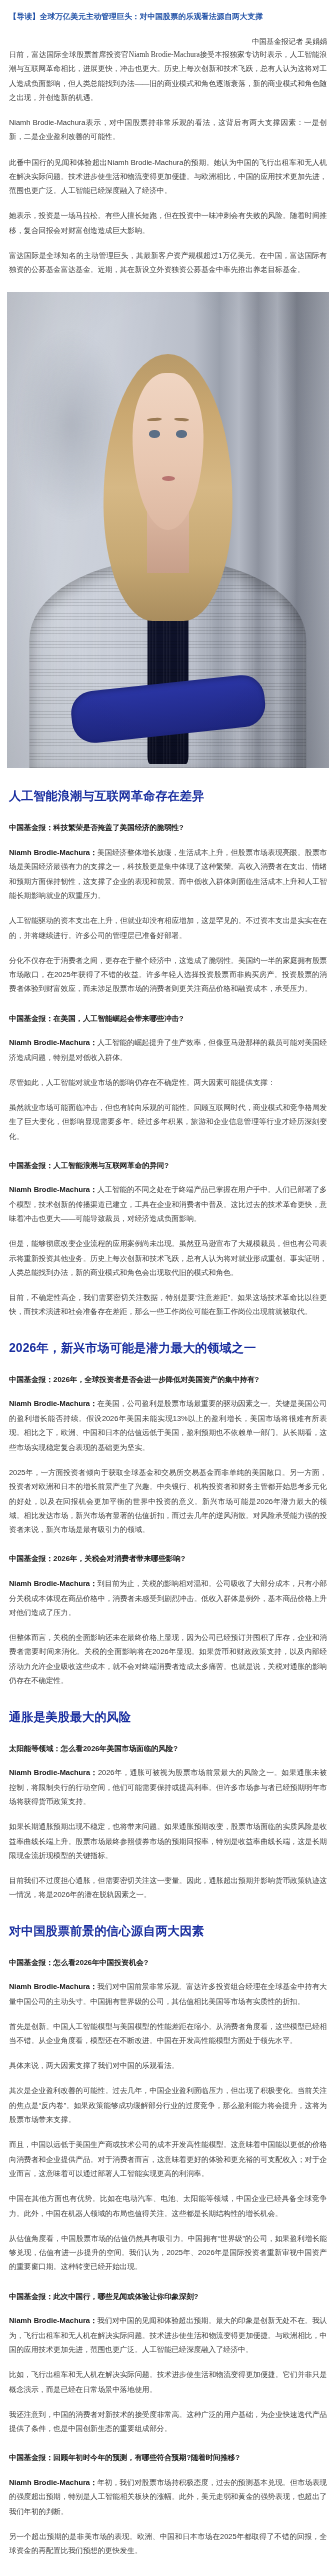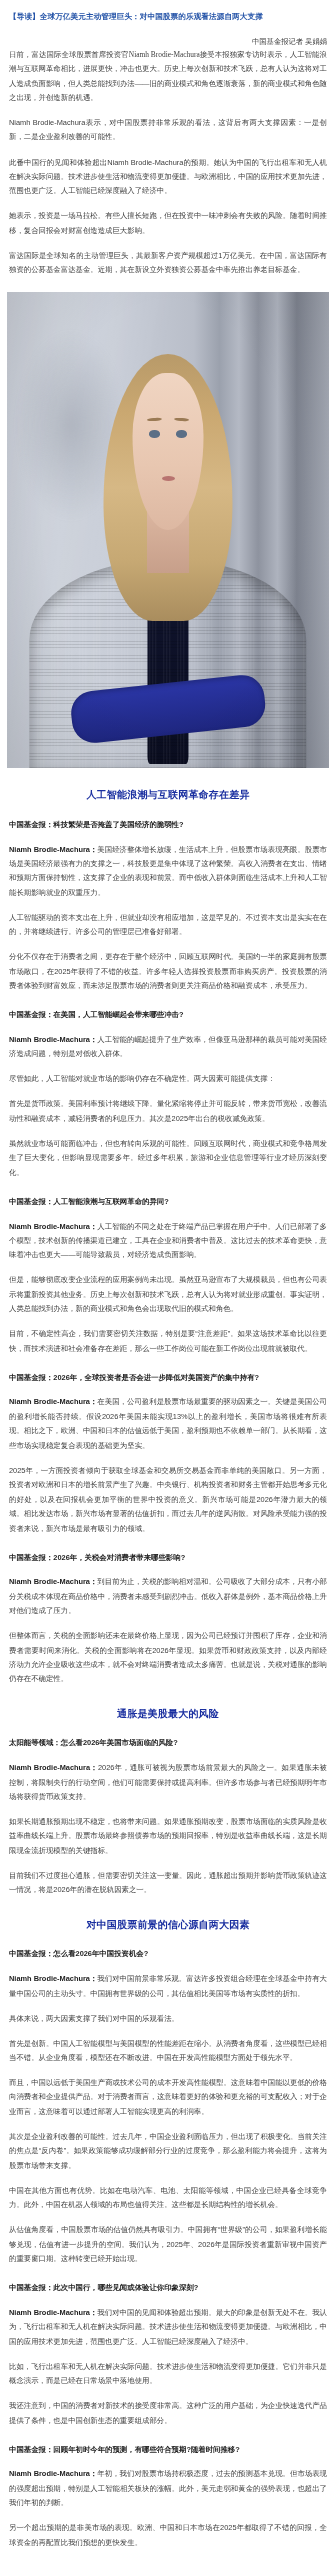--- a/index.html
+++ b/index.html
@@ -201,25 +201,25 @@
   }
   .photo .vignette {
     position: absolute;
     inset: 0;
     background: radial-gradient(ellipse at 50% 45%, rgba(0,0,0,0) 55%, rgba(0,0,0,.10) 100%);
     pointer-events: none;
   }
 
   
   h2.section {
-    font-size: 10px;
+    font-size: 12px;
     line-height: 1.6;
     font-weight: 700;
     color: #1a2fa0;
-    text-align: center;
+    text-align: left;
     margin: 19px 0 0 0;
     letter-spacing: 0.2px;
   }
 
   
   p.question {
     font-size: 7.4px;
     line-height: 1.9;
     font-weight: 700;
     color: #1d1d1d;
@@ -277,48 +277,48 @@
       <div class="mouth"></div>
       <div class="vignette"></div>
     </div>
   </div>
 
   <div class="wrap" id="article-sections">
       <h2 class="section">人工智能浪潮与互联网革命存在差异</h2>
       <p class="question">中国基金报：科技繁荣是否掩盖了美国经济的脆弱性?</p>
       <p class="answer"><span class="speaker">Niamh Brodie-Machura：</span><span>美国经济整体增长放缓，生活成本上升，但股票市场表现亮眼。股票市场是美国经济最强有力的支撑之一，科技股更是集中体现了这种繁荣。高收入消费者在支出、情绪和预期方面保持韧性，这支撑了企业的表现和前景。而中低收入群体则面临生活成本上升和人工智能长期影响就业的双重压力。</span></p>
       <p class="body">人工智能驱动的资本支出在上升，但就业却没有相应增加，这是罕见的。不过资本支出是实实在在的，并将继续进行。许多公司的管理层已准备好部署。</p>
-      <p class="body">分化不仅存在于消费者之间，更存在于整个经济中，回顾互联网时代。美国约一半的家庭拥有股票市场敞口，在2025年获得了不错的收益。许多年轻人选择投资股票而非购买房产。投资股票的消费者体验到财富效应，而未涉足股票市场的消费者则更关注商品价格和融资成本，承受压力。</p>
+      <p class="body">分化不仅存在于消费者之间，更存在于整个经济中，这造成了脆弱性。美国约一半的家庭拥有股票市场敞口，在2025年获得了不错的收益。许多年轻人选择投资股票而非购买房产。投资股票的消费者体验到财富效应，而未涉足股票市场的消费者则更关注商品价格和融资成本，承受压力。</p>
       <p class="question">中国基金报：在美国，人工智能崛起会带来哪些冲击?</p>
       <p class="answer"><span class="speaker">Niamh Brodie-Machura：</span><span>人工智能的崛起提升了生产效率，但像亚马逊那样的裁员可能对美国经济造成问题，特别是对低收入群体。</span></p>
       <p class="body">尽管如此，人工智能对就业市场的影响仍存在不确定性。两大因素可能提供支撑：</p>
-      <p class="body">首先是货币政策。美国利率预计将继续下降。量化紧缩将停止并可能反转，带来货币宽松，改善流动性和融资成本，减轻消费者的利息压力。其次是2025年出台的税收减免政策。</p>
       <p class="body">虽然就业市场可能面临冲击，但也有转向乐观的可能性。回顾互联网时代，商业模式和竞争格局发生了巨大变化，但影响显现需要多年。经过多年积累，旅游和企业信息管理等行业才经历深刻变化。</p>
       <p class="question">中国基金报：人工智能浪潮与互联网革命的异同?</p>
       <p class="answer"><span class="speaker">Niamh Brodie-Machura：</span><span>人工智能的不同之处在于终端产品已掌握在用户手中。人们已部署了多个模型，技术创新的传播渠道已建立，工具在企业和消费者中普及。这比过去的技术革命更快，意味着冲击也更大——可能导致裁员，对经济造成负面影响。</span></p>
       <p class="body">但是，能够彻底改变企业流程的应用案例尚未出现。虽然亚马逊宣布了大规模裁员，但也有公司表示将重新投资其他业务。历史上每次创新和技术飞跃，总有人认为将对就业形成重创。事实证明，人类总能找到办法，新的商业模式和角色会出现取代旧的模式和角色。</p>
       <p class="body">目前，不确定性高企，我们需要密切关注数据，特别是要“注意差距”。如果这场技术革命比以往更快，而技术演进和社会准备存在差距，那么一些工作岗位可能在新工作岗位出现前就被取代。</p>
+      <h2 class="section">2026年，新兴市场可能是潜力最大的领域之一</h2>
       <p class="question">中国基金报：2026年，全球投资者是否会进一步降低对美国资产的集中持有?</p>
       <p class="answer"><span class="speaker">Niamh Brodie-Machura：</span><span>在美国，公司盈利是股票市场最重要的驱动因素之一。关键是美国公司的盈利增长能否持续。假设2026年美国未能实现13%以上的盈利增长，美国市场将很难有所表现。相比之下，欧洲、中国和日本的估值远低于美国，盈利预期也不依赖单一部门。从长期看，这些市场实现稳定复合表现的基础更为坚实。</span></p>
       <p class="body">2025年，一方面投资者倾向于获取全球基金和交易所交易基金而非单纯的美国敞口。另一方面，投资者对欧洲和日本的增长前景产生了兴趣。中央银行、机构投资者和财务主管都开始思考多元化的好处，以及在回报机会更加平衡的世界中投资的意义。新兴市场可能是2026年潜力最大的领域。相比发达市场，新兴市场有显著的估值折扣，而过去几年的逆风消散。对风险承受能力强的投资者来说，新兴市场是最有吸引力的领域。</p>
       <p class="question">中国基金报：2026年，关税会对消费者带来哪些影响?</p>
       <p class="answer"><span class="speaker">Niamh Brodie-Machura：</span><span>到目前为止，关税的影响相对温和。公司吸收了大部分成本，只有小部分关税成本体现在商品价格中，消费者未感受到剧烈冲击。低收入群体是例外，基本商品价格上升对他们造成了压力。</span></p>
       <p class="body">但整体而言，关税的全面影响还未在最终价格上显现，因为公司已经预订并囤积了库存，企业和消费者需要时间来消化。关税的全面影响将在2026年显现。如果货币和财政政策支持，以及内部经济动力允许企业吸收这些成本，就不会对终端消费者造成太多痛苦。也就是说，关税对通胀的影响仍存在不确定性。</p>
       <h2 class="section">通胀是美股最大的风险</h2>
       <p class="question">太阳能等领域：怎么看2026年美国市场面临的风险?</p>
       <p class="answer"><span class="speaker">Niamh Brodie-Machura：</span><span>2026年，通胀可被视为股票市场前景最大的风险之一。如果通胀未被控制，将限制央行的行动空间，他们可能需要保持或提高利率。但许多市场参与者已经预期明年市场将获得货币政策支持。</span></p>
       <p class="body">如果长期通胀预期出现不稳定，也将带来问题。如果通胀预期改变，股票市场面临的实质风险是收益率曲线长端上升。股票市场最终参照债券市场的预期回报率，特别是收益率曲线长端，这是长期限现金流折现模型的关键指标。</p>
       <p class="body">目前我们不过度担心通胀，但需要密切关注这一变量。因此，通胀超出预期并影响货币政策轨迹这一情况，将是2026年的潜在脱轨因素之一。</p>
       <h2 class="section">对中国股票前景的信心源自两大因素</h2>
       <p class="question">中国基金报：怎么看2026年中国投资机会?</p>
       <p class="answer"><span class="speaker">Niamh Brodie-Machura：</span><span>我们对中国前景非常乐观。富达许多投资组合经理在全球基金中持有大量中国公司的主动头寸。中国拥有世界级的公司，其估值相比美国等市场有实质性的折扣。</span></p>
+      <p class="body">首先是创新。中国人工智能模型与美国模型的性能差距在缩小。从消费者角度看，这些模型已经相当不错。从企业角度看，模型还在不断改进。中国在开发高性能模型方面处于领先水平。</p>
       <p class="body">具体来说，两大因素支撑了我们对中国的乐观看法。</p>
-      <p class="body">首先是创新。中国人工智能模型与美国模型的性能差距在缩小。从消费者角度看，这些模型已经相当不错。从企业角度看，模型还在不断改进。中国在开发高性能模型方面处于领先水平。</p>
+      <p class="body">其次是企业盈利改善的可能性。过去几年，中国企业盈利面临压力，但出现了积极变化。当前关注的焦点是“反内卷”。如果政策能够成功缓解部分行业的过度竞争，那么盈利能力将会提升，这将为股票市场带来支撑。</p>
       <p class="body">而且，中国以远低于美国生产商或技术公司的成本开发高性能模型。这意味着中国能以更低的价格向消费者和企业提供产品。对于消费者而言，这意味着更好的体验和更充裕的可支配收入；对于企业而言，这意味着可以通过部署人工智能实现更高的利润率。</p>
-      <p class="body">其次是企业盈利改善的可能性。过去几年，中国企业盈利面临压力，但出现了积极变化。当前关注的焦点是“反内卷”。如果政策能够成功缓解部分行业的过度竞争，那么盈利能力将会提升，这将为股票市场带来支撑。</p>
       <p class="body">中国在其他方面也有优势。比如在电动汽车、电池、太阳能等领域，中国企业已经具备全球竞争力。此外，中国在机器人领域的布局也值得关注。这些都是长期结构性的增长机会。</p>
       <p class="body">从估值角度看，中国股票市场的估值仍然具有吸引力。中国拥有“世界级”的公司，如果盈利增长能够兑现，估值有进一步提升的空间。我们认为，2025年、2026年是国际投资者重新审视中国资产的重要窗口期。这种转变已经开始出现。</p>
       <p class="question">中国基金报：此次中国行，哪些见闻或体验让你印象深刻?</p>
       <p class="answer"><span class="speaker">Niamh Brodie-Machura：</span><span>我们对中国的见闻和体验超出预期。最大的印象是创新无处不在。我认为，飞行出租车和无人机在解决实际问题。技术进步使生活和物流变得更加便捷。与欧洲相比，中国的应用技术更加先进，范围也更广泛。人工智能已经深度融入了经济中。</span></p>
       <p class="body">比如，飞行出租车和无人机在解决实际问题。技术进步使生活和物流变得更加便捷。它们并非只是概念演示，而是已经在日常场景中落地使用。</p>
       <p class="body">我还注意到，中国的消费者对新技术的接受度非常高。这种广泛的用户基础，为企业快速迭代产品提供了条件，也是中国创新生态的重要组成部分。</p>
       <p class="question">中国基金报：回顾年初时今年的预测，有哪些符合预期?随着时间推移?</p>
       <p class="answer"><span class="speaker">Niamh Brodie-Machura：</span><span>年初，我们对股票市场持积极态度，过去的预测基本兑现。但市场表现的强度超出预期，特别是人工智能相关板块的涨幅。此外，美元走弱和黄金的强势表现，也超出了我们年初的判断。</span></p>
       <p class="body">另一个超出预期的是非美市场的表现。欧洲、中国和日本市场在2025年都取得了不错的回报，全球资金的再配置比我们预想的更快发生。</p>
     </div>

